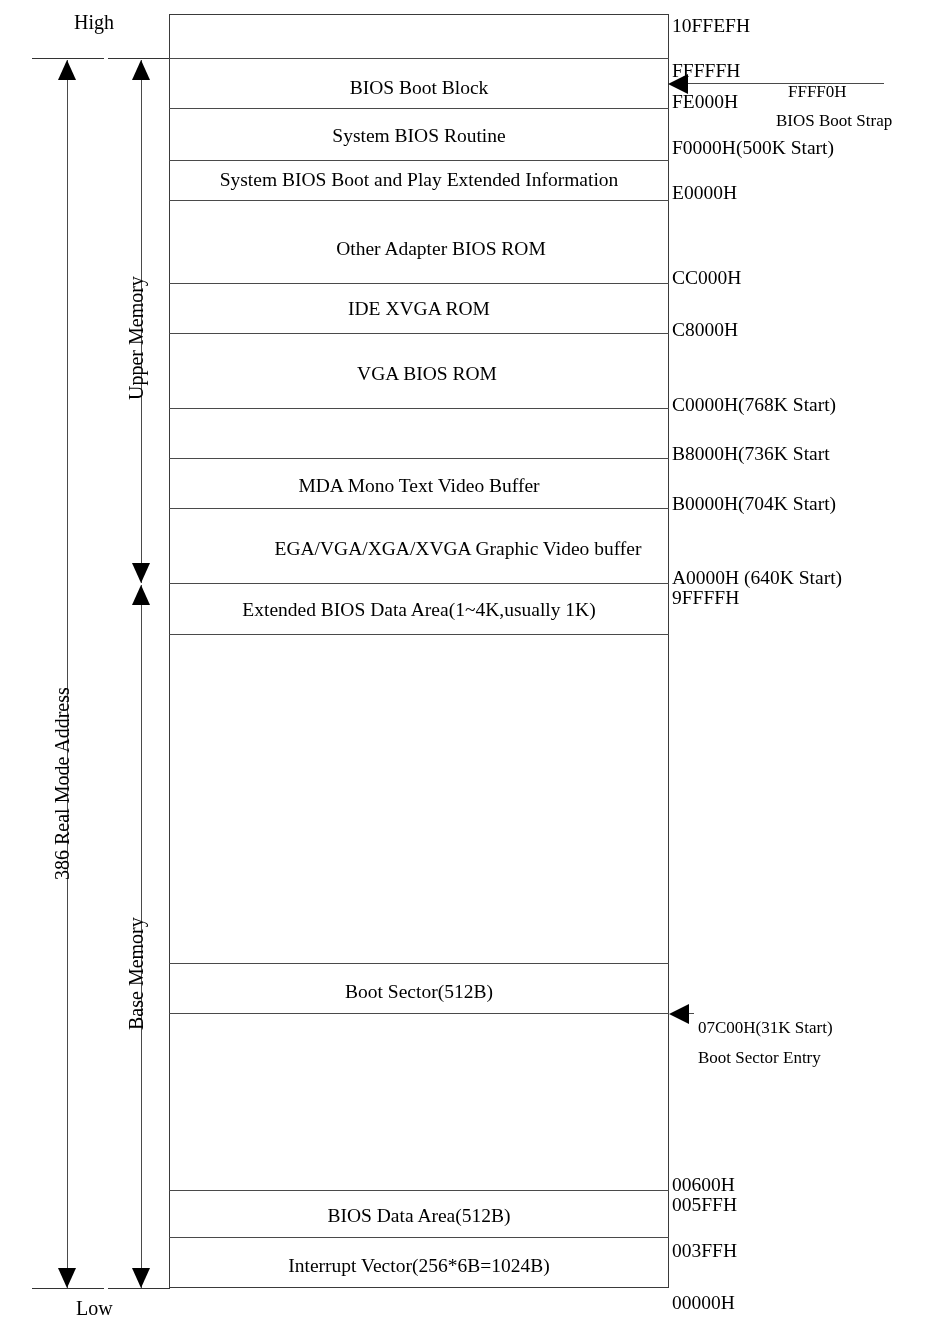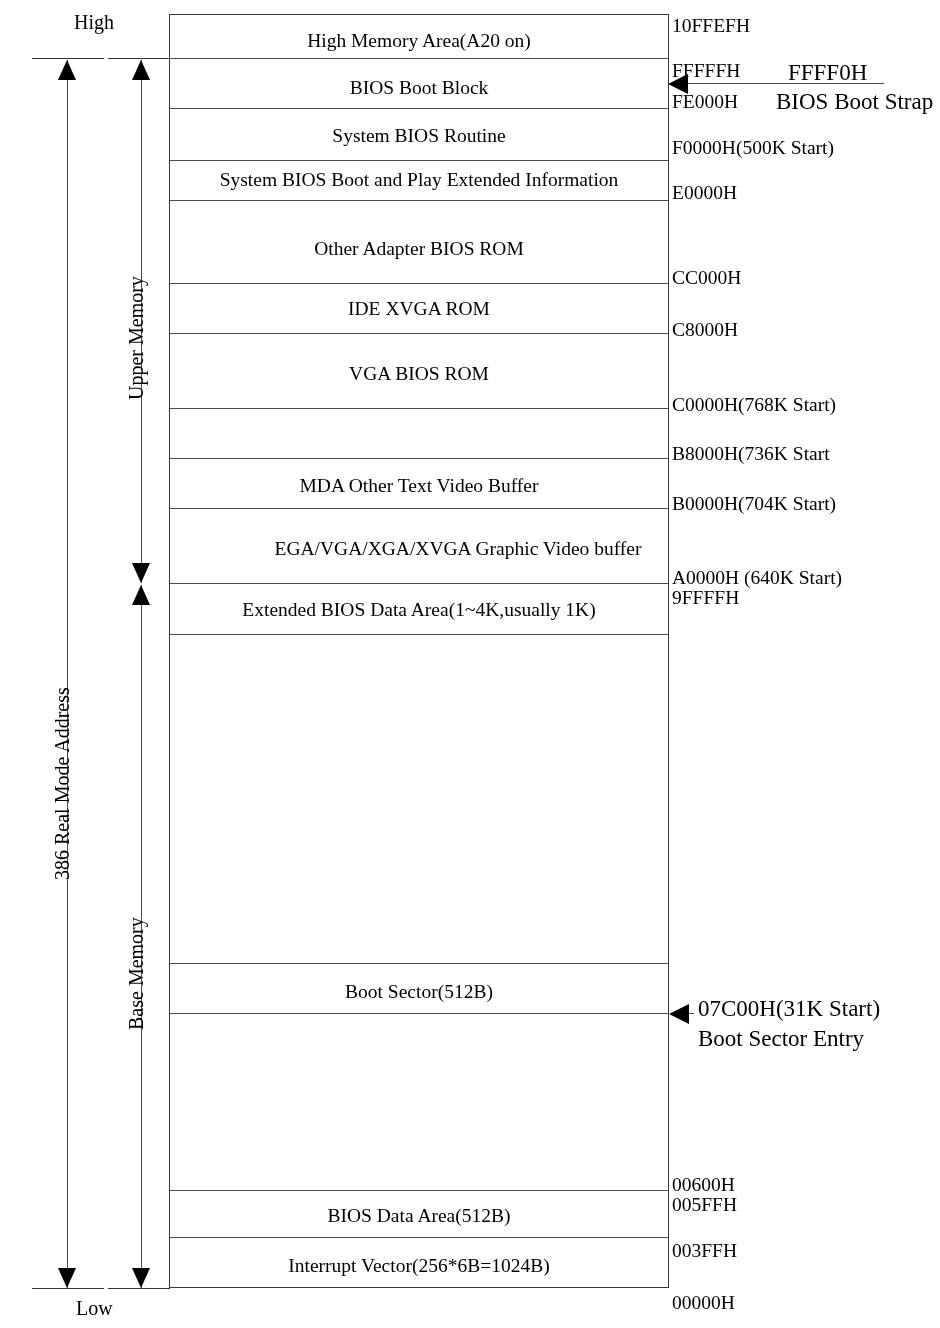--- a/index.html
+++ b/index.html
@@ -109,23 +109,24 @@
   .callout-head {
     position: absolute;
     width: 0;
     height: 0;
     border-top: 10px solid transparent;
     border-bottom: 10px solid transparent;
     border-right: 20px solid #000000;
   }
   .callout-text {
     position: absolute;
-    font-size: 23px;
-    line-height: 1;
-    white-space: nowrap;
+    font-size: 17px;
+    line-height: 1;
+    white-space: nowrap;
+    margin-top: 22px;
   }
 </style>
 </head>
 <body>
 
 <div id="diagram">
 
   <div class="cap-line" style="left:28px; top:58px; width:72px;"></div>
   <div class="cap-line" style="left:104px; top:58px; width:62px;"></div>
   <div class="cap-text" style="left:70px; top:12px;">High</div>
@@ -160,28 +161,27 @@
   <div class="divider" style="top:408px;"></div>
   <div class="divider" style="top:458px;"></div>
   <div class="divider" style="top:508px;"></div>
   <div class="divider" style="top:583px;"></div>
   <div class="divider" style="top:634px;"></div>
   <div class="divider" style="top:963px;"></div>
   <div class="divider" style="top:1013px;"></div>
   <div class="divider" style="top:1190px;"></div>
   <div class="divider" style="top:1237px;"></div>
 
-  <div class="seg-label" style="top:31px;">High Memory Area(A20 on)</div>
   <div class="seg-label" style="top:78px;">BIOS Boot Block</div>
   <div class="seg-label" style="top:126px;">System BIOS Routine</div>
   <div class="seg-label" style="top:170px;">System BIOS Boot and Play Extended Information</div>
-  <div class="seg-label" style="top:239px;">Other Adapter BIOS ROM</div>
+  <div class="seg-label" style="top:239px;padding-left:22px;">Other Adapter BIOS ROM</div>
   <div class="seg-label" style="top:299px;">IDE XVGA ROM</div>
-  <div class="seg-label" style="top:364px;">VGA BIOS ROM</div>
-  <div class="seg-label" style="top:476px;">MDA Other Text Video Buffer</div>
+  <div class="seg-label" style="top:364px;padding-left:8px;">VGA BIOS ROM</div>
+  <div class="seg-label" style="top:476px;">MDA Mono Text Video Buffer</div>
   <div class="seg-label" style="top:539px;margin-left:39px;">EGA/VGA/XGA/XVGA Graphic Video buffer</div>
   <div class="seg-label" style="top:600px;text-align:center;">Extended BIOS Data Area(1~4K,usually 1K)</div>
   <div class="seg-label" style="top:982px;">Boot Sector(512B)</div>
   <div class="seg-label" style="top:1206px;">BIOS Data Area(512B)</div>
   <div class="seg-label" style="top:1256px;">Interrupt Vector(256*6B=1024B)</div>
 
   <div class="addr" style="top:16px;">10FFEFH</div>
   <div class="addr" style="top:61px;">FFFFFH</div>
   <div class="addr" style="top:92px;">FE000H</div>
   <div class="addr" style="top:138px;">F0000H(500K Start)</div>

